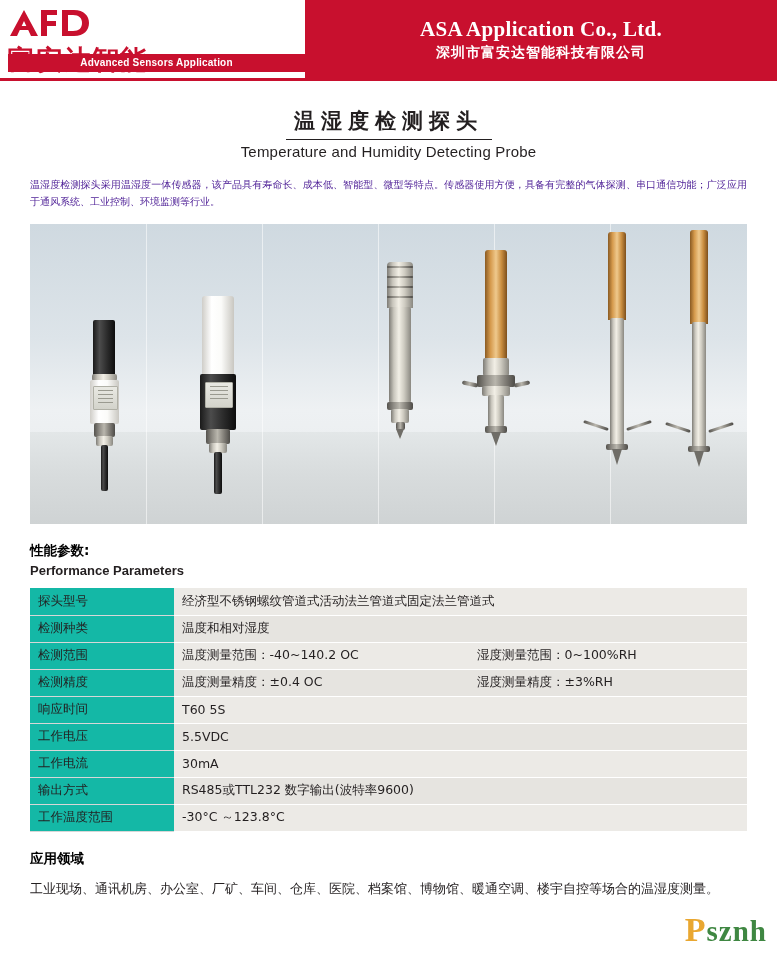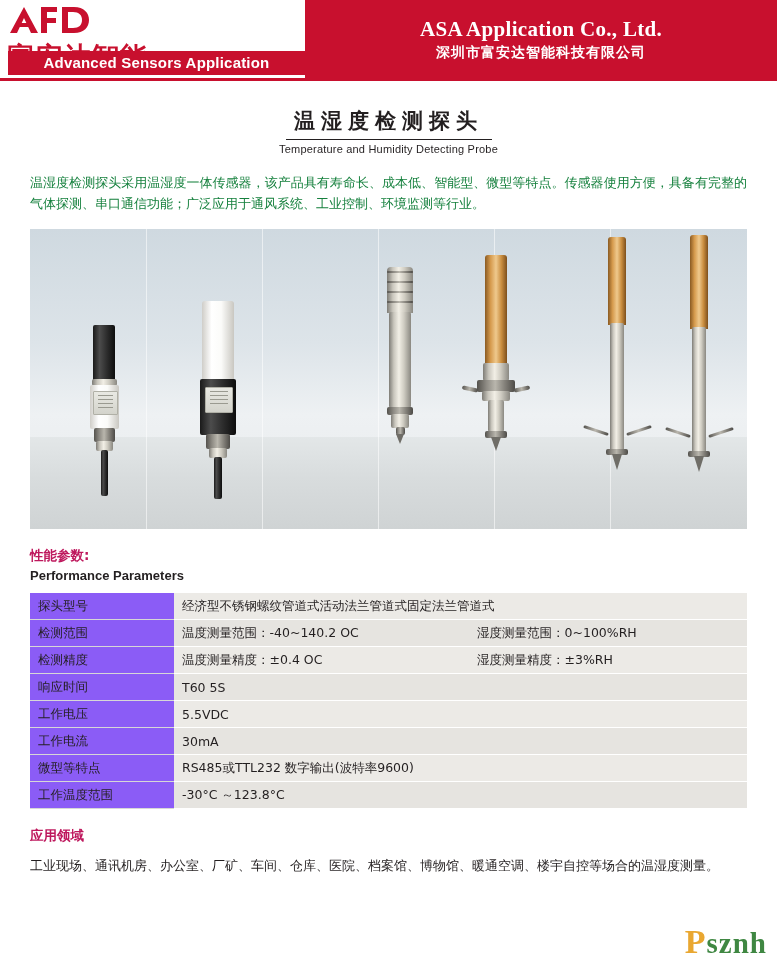--- a/index.html
+++ b/index.html
@@ -49,21 +49,21 @@
   .logo-cn {
     font-size: 27px;
     font-weight: bold;
     color: #c8102e;
     letter-spacing: 1px;
     font-family: "DejaVu Sans", sans-serif;
   }
   .logo-tagline {
     background: #c8102e;
     color: #ffffff;
-    font-size: 15px;
+    font-size: 10px;
     font-weight: bold;
     text-align: center;
     padding: 3px 0 4px 0;
     letter-spacing: 0.2px;
     margin-top: 2px;
     width: 297px;
   }
   .header-right {
     flex: 1;
     background: #c8102e;
@@ -99,31 +99,31 @@
     color: #231f20;
     font-family: "DejaVu Sans", sans-serif;
   }
   .title-rule {
     width: 206px;
     height: 1px;
     background: #231f20;
     margin: 4px auto 3px auto;
   }
   .title-en {
-    font-size: 11px;
+    font-size: 15px;
     color: #231f20;
     letter-spacing: 0.2px;
   }
 
   
   .intro {
     margin: 17px 30px 0 30px;
-    font-size: 13px;
+    font-size: 10px;
     line-height: 1.65;
-    color: #15803d;
+    color: #4c1d95;
     font-family: "DejaVu Sans", sans-serif;
     text-align: justify;
   }
 
   
   .photo {
     margin: 14px 30px 0 30px;
     height: 300px;
     position: relative;
     overflow: hidden;
@@ -174,21 +174,21 @@
   }
 
   
   .sec {
     margin: 18px 30px 0 30px;
   }
   .sec-cn {
     font-size: 13.5px;
     font-weight: bold;
     font-family: "DejaVu Sans", sans-serif;
-    color: #be185d;
+    color: #000000;
   }
   .sec-en {
     font-size: 13px;
     font-weight: bold;
     color: #231f20;
     margin-top: 3px;
   }
 
   
   .spec {
@@ -201,21 +201,21 @@
   .spec tr { height: 27px; }
   .spec td {
     border-bottom: 1px solid #ffffff;
     font-size: 12.5px;
     padding: 0 8px;
     color: #231f20;
     vertical-align: middle;
   }
   .spec td.k {
     width: 128px;
-    background: #8b5cf6;
+    background: #14b8a6;
     border-bottom: 1px solid #d7d7d7;
   }
   .spec td.v {
     background: #eceae6;
   }
   .spec tr:nth-child(even) td.v { background: #e6e4e0; }
   .v-split { display: flex; }
   .v-split span:first-child { width: 295px; display:inline-block; }
 
   
@@ -224,21 +224,21 @@
     font-size: 13px;
     line-height: 1.7;
     font-family: "DejaVu Sans", sans-serif;
     color: #231f20;
   }
 
   
   .watermark {
     position: absolute;
     right: 10px;
-    bottom: 6px;
+    bottom: 18px;
     font-size: 29px;
     font-weight: bold;
     font-family: "Liberation Serif", serif;
     color: #2f7d32;
     letter-spacing: 1px;
     opacity: 0.92;
     pointer-events: none;
   }
   .watermark .p {
     color: #e8a020;
@@ -363,20 +363,24 @@
   <div class="sec-en">Performance Parameters</div>
 </div>
 
 <table class="spec">
   <tbody>
     <tr>
       <td class="k">探头型号</td>
       <td class="v">经济型不锈钢螺纹管道式活动法兰管道式固定法兰管道式</td>
     </tr>
     <tr>
+      <td class="k">检测种类</td>
+      <td class="v">温度和相对湿度</td>
+    </tr>
+    <tr>
       <td class="k">检测范围</td>
       <td class="v">
         <span class="v-split">
           <span>温度测量范围：-40~140.2 OC</span>
           <span>湿度测量范围：0~100%RH</span>
         </span>
       </td>
     </tr>
     <tr>
       <td class="k">检测精度</td>
@@ -393,21 +397,21 @@
     </tr>
     <tr>
       <td class="k">工作电压</td>
       <td class="v">5.5VDC</td>
     </tr>
     <tr>
       <td class="k">工作电流</td>
       <td class="v">30mA</td>
     </tr>
     <tr>
-      <td class="k">微型等特点</td>
+      <td class="k">输出方式</td>
       <td class="v">RS485或TTL232 数字输出(波特率9600)</td>
     </tr>
     <tr>
       <td class="k">工作温度范围</td>
       <td class="v">-30°C ～123.8°C</td>
     </tr>
   </tbody>
 </table>
 
 <div class="sec">

